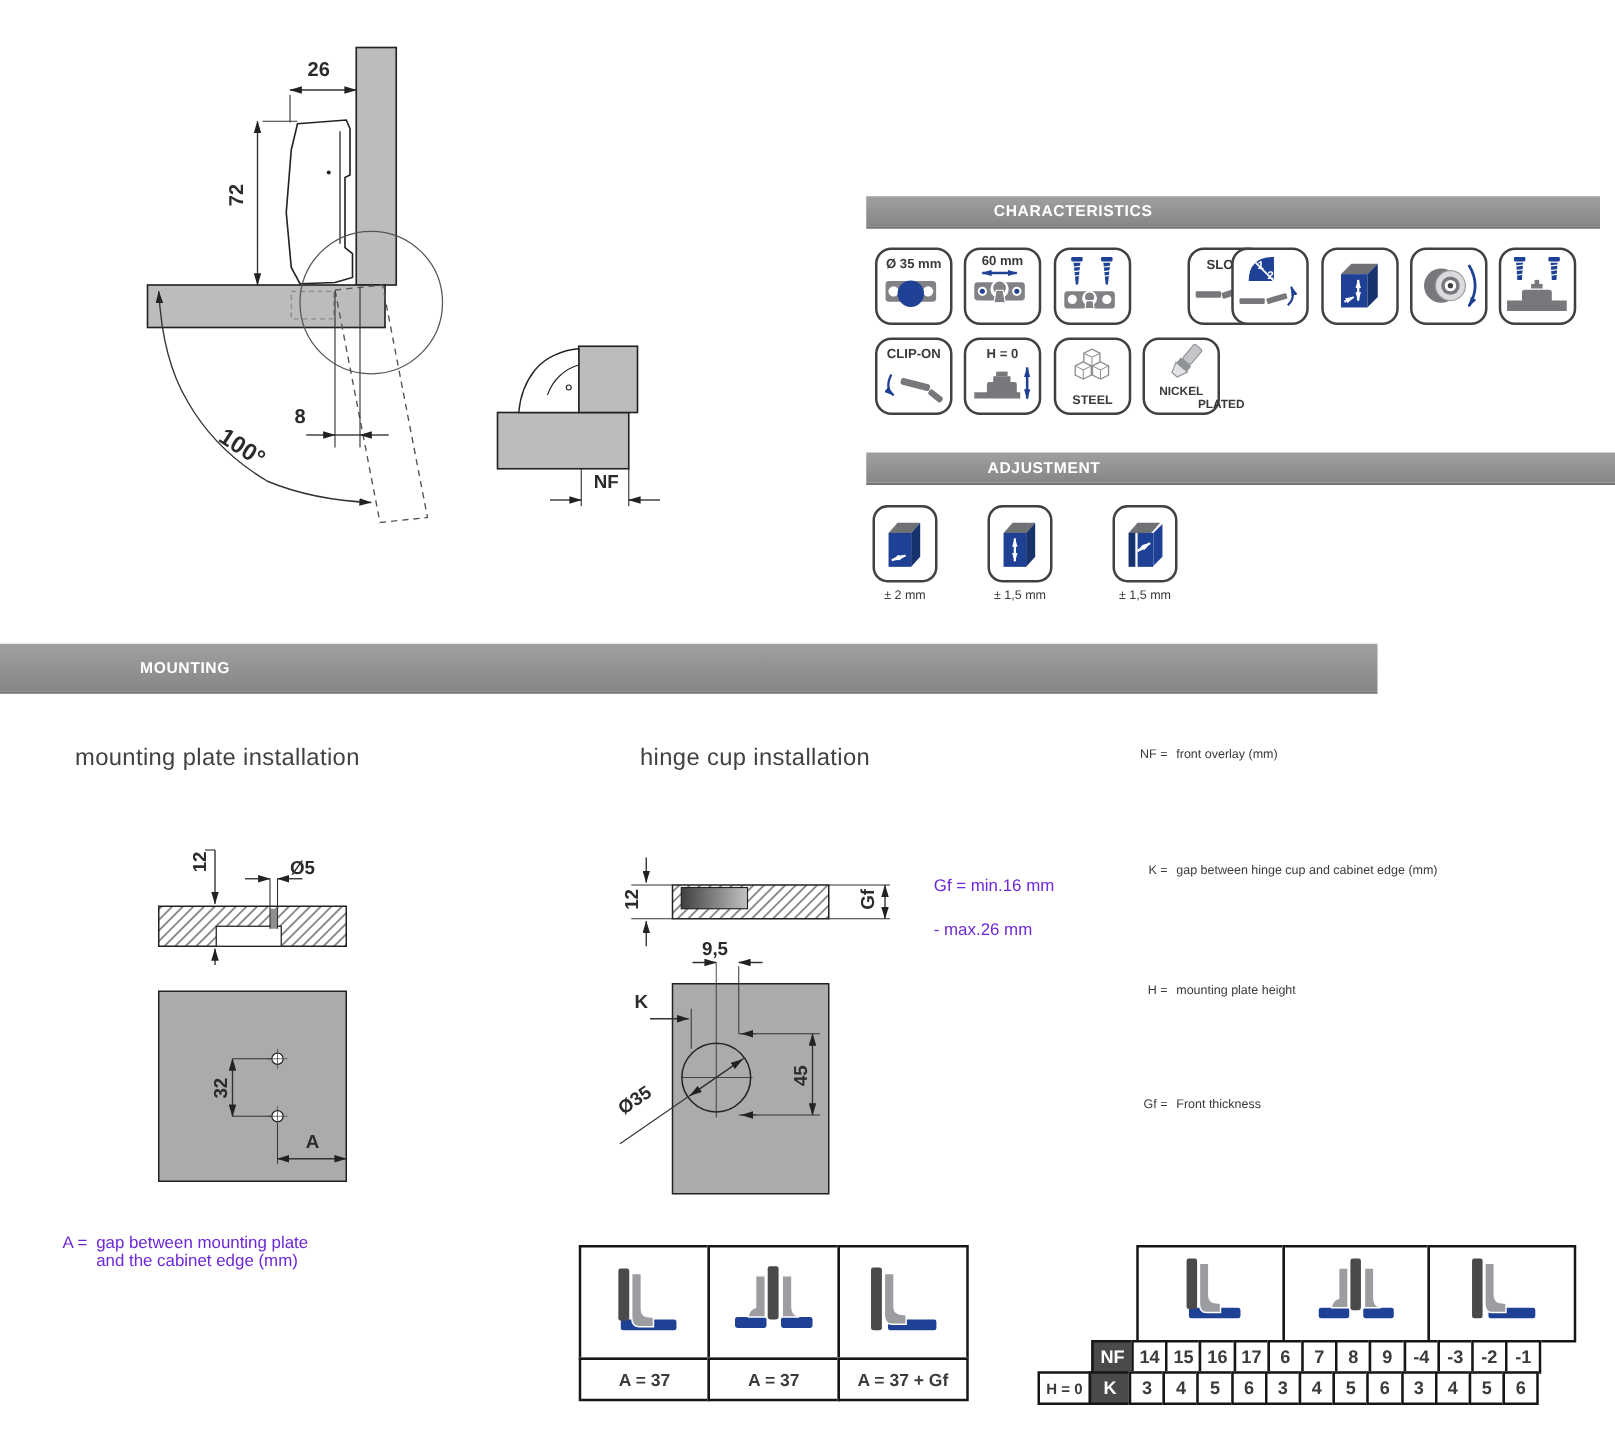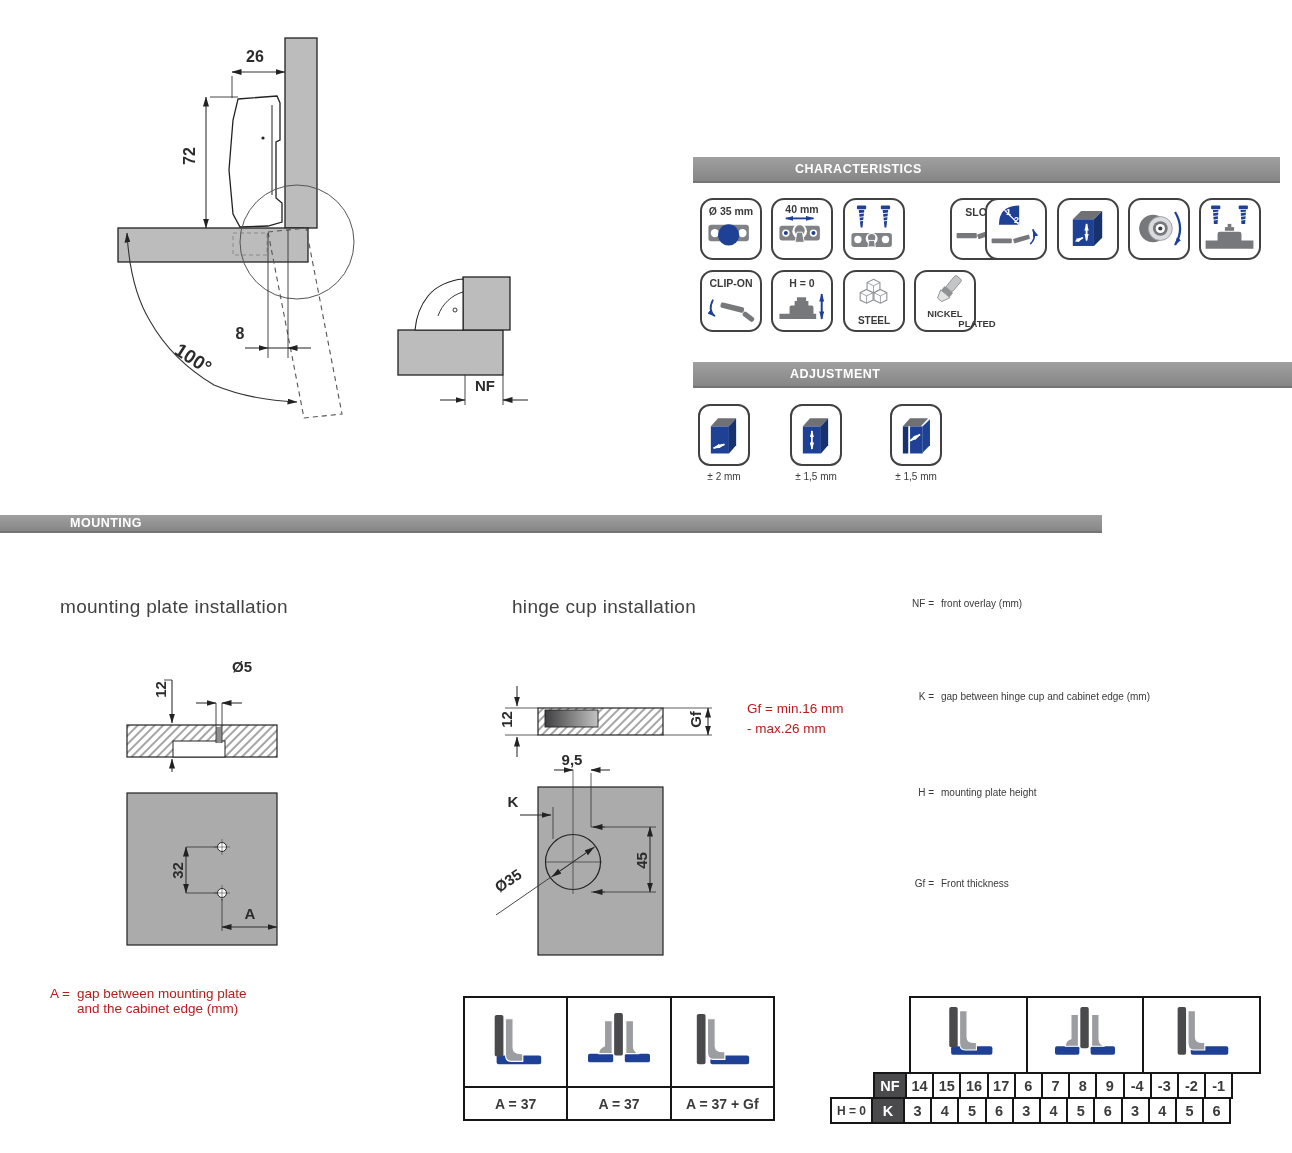--- a/index.html
+++ b/index.html
@@ -16,21 +16,21 @@
           color:#3a3a3c;font-size:10.5px;white-space:nowrap;}
   .adjtile{position:absolute;width:52px;height:62px;border:2.5px solid #414143;border-radius:12px;
            background:#fff;box-sizing:border-box;}
   .adjlabel{position:absolute;font-size:10px;color:#3a3a3c;width:70px;text-align:center;}
   .dim{position:absolute;font-weight:bold;font-size:16px;color:#2b2b2b;text-align:center;}
   .dim2{position:absolute;font-weight:bold;font-size:15px;color:#2b2b2b;text-align:center;}
   .rot{transform:rotate(-90deg);transform-origin:center;}
   .stitle{position:absolute;font-size:19px;color:#424242;letter-spacing:.3px;}
   .legrow{position:absolute;display:flex;font-size:10px;color:#3a3a3c;}
   .legrow .term{width:34px;text-align:right;margin-right:7px;font-weight:normal;}
-  .note{position:absolute;font-size:13.5px;color:#b91c1c;}
+  .note{position:absolute;font-size:13.5px;color:#6d28d9;}
   .dcell{flex:1;border:2px solid #161616;margin-left:-2px;background:#fff;display:flex;
          align-items:center;justify-content:center;box-sizing:border-box;}
   .dcell:first-child{margin-left:0;}
   .vrow{position:absolute;display:flex;}
   .vcell{width:29.2px;height:27px;border:2px solid #161616;margin-left:-2px;background:#fff;
          display:flex;align-items:center;justify-content:center;font-weight:bold;font-size:14.5px;
          color:#3b3b3b;box-sizing:border-box;}
   .hcell{background:#4a4a4c;color:#fff;border-color:#161616;}
   .pienum{position:absolute;color:#fff;font-weight:bold;font-size:9px;}
 </style>
@@ -119,21 +119,21 @@
 <div class="tile" style="left:700px;top:198px;">
   <div class="tlabel" style="top:5px;">Ø 35 mm</div>
   <svg width="57" height="57" viewBox="0 0 62 62">
     <rect x="7" y="27" width="44" height="18" rx="3" fill="#808285"></rect>
     <circle cx="14" cy="36" r="4.5" fill="#fff"></circle>
       <circle cx="44" cy="36" r="4.5" fill="#fff"></circle>
     <circle cx="29" cy="38" r="11.5" fill="#1e4095"></circle>
   </svg>
 </div>
 <div class="tile" style="left:771px;top:198px;">
-  <div class="tlabel" style="top:3px;">40 mm</div>
+  <div class="tlabel" style="top:3px;">60 mm</div>
   <svg width="57" height="57" viewBox="0 0 62 62">
     <line x1="14" y1="20" x2="44" y2="20" stroke="#1e4095" stroke-width="2" marker-start="url(#bS)" marker-end="url(#bE)"></line>
     <rect x="7" y="28" width="44" height="16" rx="3" fill="#808285"></rect>
     <circle cx="14" cy="36" r="4" fill="#fff"></circle>
       <circle cx="14" cy="36" r="2.2" fill="#1e4095"></circle>
     <circle cx="44" cy="36" r="4" fill="#fff"></circle>
       <circle cx="44" cy="36" r="2.2" fill="#1e4095"></circle>
     <circle cx="29" cy="34" r="8" fill="#fff"></circle>
       <circle cx="29" cy="33" r="5.5" fill="#808285"></circle>
     <path d="M26,35 L32,35 L34,46 L24,46 Z" fill="#808285" stroke="#fff" stroke-width="1"></path>
@@ -300,21 +300,21 @@
     <rect x="12" y="22" width="6" height="30" fill="#17336e"></rect>
     <rect x="20" y="22" width="14" height="30" fill="#1e4095"></rect>
     <polygon points="34,22 42,14 42,43 34,51" fill="#1e4095"></polygon>
     <line x1="20" y1="38" x2="31" y2="31" stroke="#fff" stroke-width="2" marker-start="url(#wS)" marker-end="url(#wE)"></line>
   </svg>
 </div>
 <div class="adjlabel" style="left:689px;top:471px;">± 2 mm</div>
 <div class="adjlabel" style="left:781px;top:471px;">± 1,5 mm</div>
 <div class="adjlabel" style="left:881px;top:471px;">± 1,5 mm</div>
 
-<div class="bar" style="left:0;top:515px;width:1102px;height:18px;">
+<div class="bar" style="left:0;top:515px;width:1102px;height:40px;padding-left:42px;">
   <span style="padding-left:70px;">MOUNTING</span>
 </div>
 
 <div class="stitle" style="left:60px;top:596px;">mounting plate installation</div>
 <div class="stitle" style="left:512px;top:596px;">hinge cup installation</div>
 
 <div class="legrow" style="left:900px;top:598px;">
   <span class="term">NF =</span>
   <span>front overlay (mm)</span>
 </div>
@@ -349,21 +349,21 @@
   <line x1="134" y1="187" x2="150" y2="187" stroke="#444" stroke-width="0.6"></line>
   <line x1="142" y1="225" x2="142" y2="241" stroke="#444" stroke-width="0.6"></line>
   <line x1="134" y1="233" x2="150" y2="233" stroke="#444" stroke-width="0.6"></line>
   <line x1="106" y1="187" x2="137" y2="187" stroke="#333" stroke-width="0.8"></line>
   <line x1="106" y1="233" x2="137" y2="233" stroke="#333" stroke-width="0.8"></line>
   <line x1="106" y1="187" x2="106" y2="233" stroke="#333" stroke-width="1.1" marker-start="url(#aS)" marker-end="url(#aE)"></line>
   <line x1="142" y1="239" x2="142" y2="271" stroke="#333" stroke-width="0.8"></line>
   <line x1="142" y1="267" x2="197" y2="267" stroke="#333" stroke-width="1.1" marker-start="url(#aS)" marker-end="url(#aE)"></line>
 </svg>
 <div class="dim2 rot" style="left:147px;top:681px;width:26px;">12</div>
-<div class="dim2" style="left:232px;top:658px;width:36px;text-align:left;">Ø5</div>
+<div class="dim2" style="left:232px;top:686px;width:36px;text-align:left;">Ø5</div>
 <div class="dim2 rot" style="left:164px;top:862px;width:26px;">32</div>
 <div class="dim2" style="left:240px;top:905px;width:20px;">A</div>
 <div class="note" style="left:50px;top:986px;display:flex;">
   <span style="margin-right:7px;">A =</span>
   <span>
     <span style="display:block;">gap between mounting plate</span>
     <span style="display:block;">and the cabinet edge (mm)</span>
   </span>
 </div>
 
@@ -396,21 +396,21 @@
   <line x1="113" y1="202" x2="92" y2="216.6" stroke="#333" stroke-width="0.9" marker-end="url(#aE)"></line>
 </svg>
 <div class="dim2 rot" style="left:493px;top:711px;width:26px;">12</div>
 <div class="dim2 rot" style="left:682px;top:711px;width:26px;">Gf</div>
 <div class="dim2" style="left:552px;top:751px;width:40px;">9,5</div>
 <div class="dim2" style="left:503px;top:793px;width:20px;">K</div>
 <div class="dim2 rot" style="left:628px;top:852px;width:26px;">45</div>
 <div class="dim2" style="left:486px;top:872px;width:44px;transform:rotate(-34deg);">Ø35</div>
 <div class="note" style="left:747px;top:701px;">
   <span style="display:block;">Gf = min.16 mm</span>
-  <span style="display:block;margin-top:5px;">- max.26 mm</span>
+  <span style="display:block;margin-top:20px;">- max.26 mm</span>
 </div>
 
 <div class="abs" style="left:463px;top:996px;width:312px;">
   <div style="display:flex;height:92px;">
     <div class="dcell">
       <svg width="80" height="62" viewBox="0 0 80 64">
         <rect x="20" y="46" width="46" height="9" rx="2" fill="#1e4095"></rect>
         <path d="M29,8 h8 v30 q0,6 8,6 h2 v8 h-12 q-6,0 -6,-8 Z" fill="#9b9da0" stroke="#fff" stroke-width="1.2"></path>
         <rect x="18" y="4" width="9" height="43" rx="2" fill="#4a4a4d"></rect>
       </svg>

